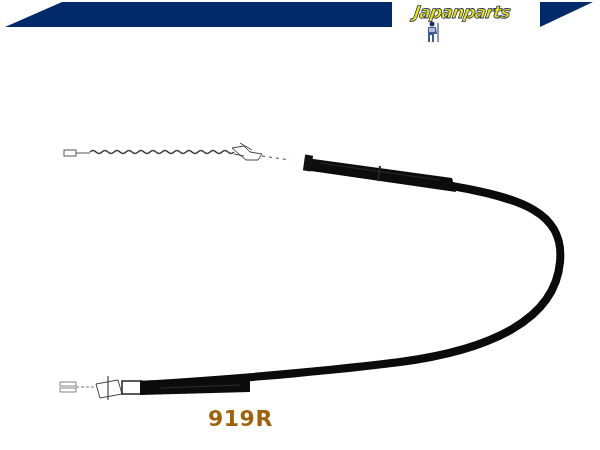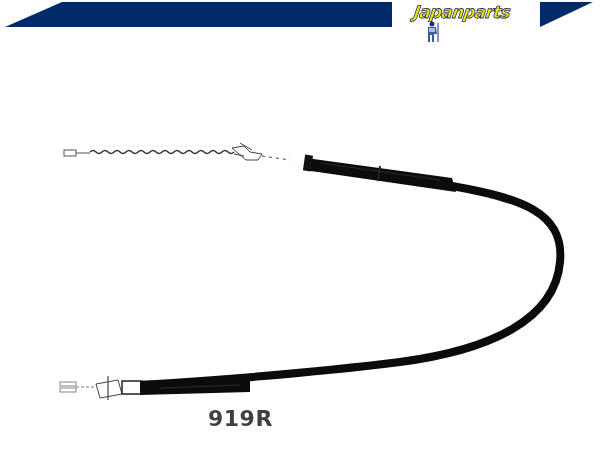--- a/index.html
+++ b/index.html
@@ -12,21 +12,21 @@
       font-family: "DejaVu Sans", sans-serif; font-weight: bold; font-style: italic;
       font-size: 17px; color: #f2e600; letter-spacing: -0.8px;
       -webkit-text-stroke: 0.8px #1d2f6e;
       transform: skewX(-8deg);
     }
     .mascot { position: absolute; left: 14px; top: 19px; }
     .product-art { position: absolute; left: 0; top: 0; }
     .part-number {
       position: absolute; left: 208px; top: 406px;
       font-family: "DejaVu Sans", sans-serif; font-weight: bold; font-size: 22px;
-      color: #404040; letter-spacing: 0.5px;
+      color: #a16207; letter-spacing: 0.5px;
     }
   </style>
 </head>
 <body>
 
 <svg class="banner-left" width="600" height="30" viewBox="0 0 600 30">
   <polygon points="5,27 62,2 392,2 392,27" fill="#002a6a"></polygon>
 </svg>
 
 <svg class="banner-right" width="600" height="30" viewBox="0 0 600 30">

